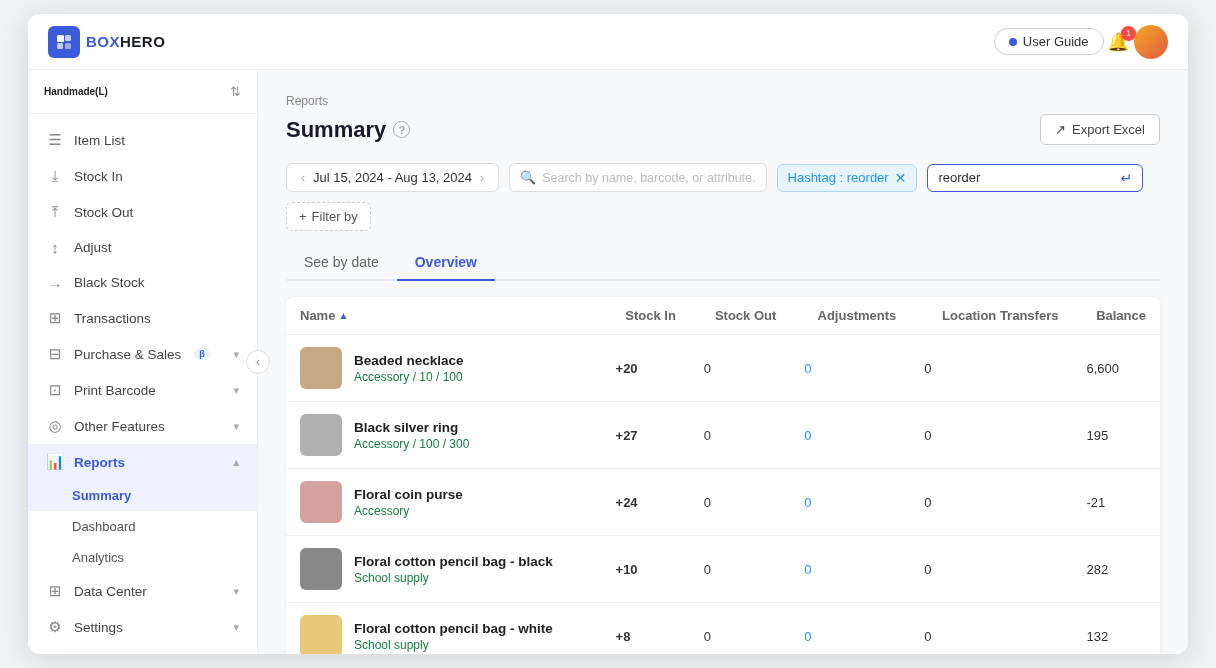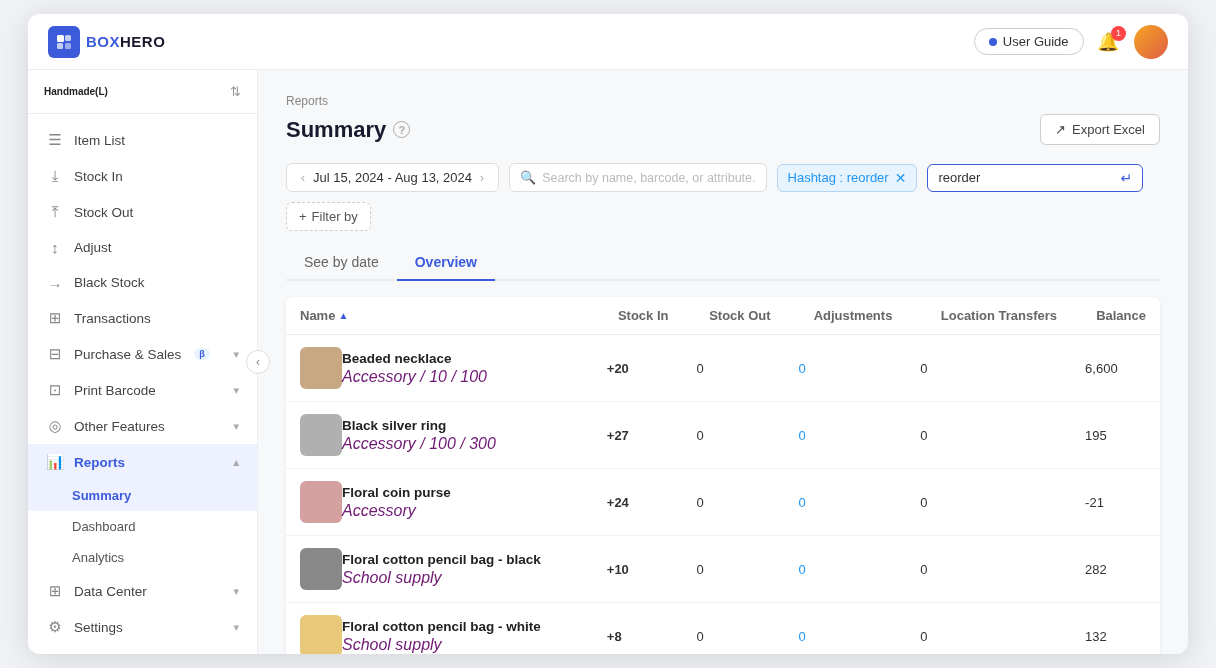--- a/index.html
+++ b/index.html
@@ -3,21 +3,21 @@
   <meta charset="utf-8">
   <style>
     * { box-sizing: border-box; margin: 0; padding: 0; }
     body { font-family: -apple-system, BlinkMacSystemFont, 'Segoe UI', sans-serif; background: #f0f2f5; display: flex; justify-content: center; align-items: center; min-height: 100vh; }
     .window { width: 1160px; height: 640px; background: #fff; border-radius: 12px; box-shadow: 0 4px 32px rgba(0,0,0,0.13); display: flex; flex-direction: column; overflow: hidden; }
     .topbar { height: 56px; background: #fff; border-bottom: 1px solid #eee; display: flex; align-items: center; padding: 0 20px; justify-content: space-between; flex-shrink: 0; }
     .logo { display: flex; align-items: center; gap: 6px; }
     .logo-icon { width: 32px; height: 32px; background: #3b5bdb; border-radius: 6px; display: flex; align-items: center; justify-content: center; color: #fff; font-size: 14px; font-weight: bold; }
     .logo-text { font-weight: 800; font-size: 15px; color: #1a1a2e; letter-spacing: 0.5px; }
     .logo-text span { color: #3b5bdb; }
-    .topbar-right { display: flex; align-items: center; gap: 14px; }
+    .topbar-right { display: flex; align-items: center; gap: 4px; }
     .user-guide-btn { display: flex; align-items: center; gap: 6px; border: 1.5px solid #ccc; border-radius: 20px; padding: 5px 14px; font-size: 13px; color: #333; cursor: pointer; background: #fff; }
     .user-guide-btn .dot { width: 8px; height: 8px; background: #3b5bdb; border-radius: 50%; }
     .notif-icon { position: relative; cursor: pointer; font-size: 18px; color: #555; }
     .notif-badge { position: absolute; top: -5px; right: -6px; background: #ff4444; color: #fff; border-radius: 50%; font-size: 9px; width: 15px; height: 15px; display: flex; align-items: center; justify-content: center; }
     .avatar { width: 34px; height: 34px; border-radius: 50%; background: linear-gradient(135deg, #f5a623, #e05d44); cursor: pointer; }
     .main { display: flex; flex: 1; overflow: hidden; }
     .sidebar { width: 230px; background: #fff; border-right: 1px solid #eee; display: flex; flex-direction: column; flex-shrink: 0; overflow-y: auto; }
     .sidebar-header { padding: 14px 16px; display: flex; align-items: center; justify-content: space-between; border-bottom: 1px solid #eee; }
     .sidebar-org { font-weight: 700; font-size: 10px; color: #222; }
     .sidebar-chevron { color: #999; font-size: 13px; cursor: pointer; }
@@ -50,24 +50,24 @@
     .tabs { display: flex; gap: 0; border-bottom: 2px solid #e9ecef; margin-bottom: 16px; }
     .tab { padding: 9px 18px; font-size: 14px; color: #666; cursor: pointer; border-bottom: 2px solid transparent; margin-bottom: -2px; }
     .tab.active { color: #3b5bdb; border-bottom: 2px solid #3b5bdb; font-weight: 600; }
     .table-container { background: #fff; border-radius: 8px; overflow: hidden; box-shadow: 0 1px 4px rgba(0,0,0,0.07); }
     .table { width: 100%; border-collapse: collapse; }
     .table th { padding: 11px 14px; font-size: 13px; color: #666; font-weight: 600; text-align: left; border-bottom: 1.5px solid #eee; background: #fff; }
     .table th.right { text-align: right; }
     .table td { padding: 12px 14px; font-size: 13px; color: #333; border-bottom: 1px solid #f0f2f5; vertical-align: middle; }
     .table td.right { text-align: left; }
     .table tr:last-child td { border-bottom: none; }
-    .item-cell { display: flex; align-items: center; }
+    .item-cell { display: flex; align-items: center; gap: 12px; }
     .item-img-placeholder { width: 42px; height: 42px; border-radius: 6px; background: linear-gradient(135deg, #e0e0e0, #c5c5c5); }
     .item-name { font-weight: 600; font-size: 13.5px; color: #222; }
-    .item-sub { font-size: 16px; color: #701a75; margin-top: 2px; font-style: italic; }
+    .item-sub { font-size: 12px; color: #15803d; margin-top: 2px; }
     .stock-in-val { color: #2196f3; font-weight: 600; }
     .zero-val { color: #333; }
     .sort-icon { font-size: 10px; color: #3b5bdb; margin-left: 3px; }
     .col-name { display: flex; align-items: center; }
     .collapse-btn { width: 24px; height: 24px; background: #fff; border: 1.5px solid #ddd; border-radius: 50%; display: flex; align-items: center; justify-content: center; cursor: pointer; font-size: 12px; color: #888; position: absolute; right: -12px; top: 50%; transform: translateY(-50%); z-index: 10; }
     .sidebar-wrapper { position: relative; }
   </style>
 </head>
 <body>
 

